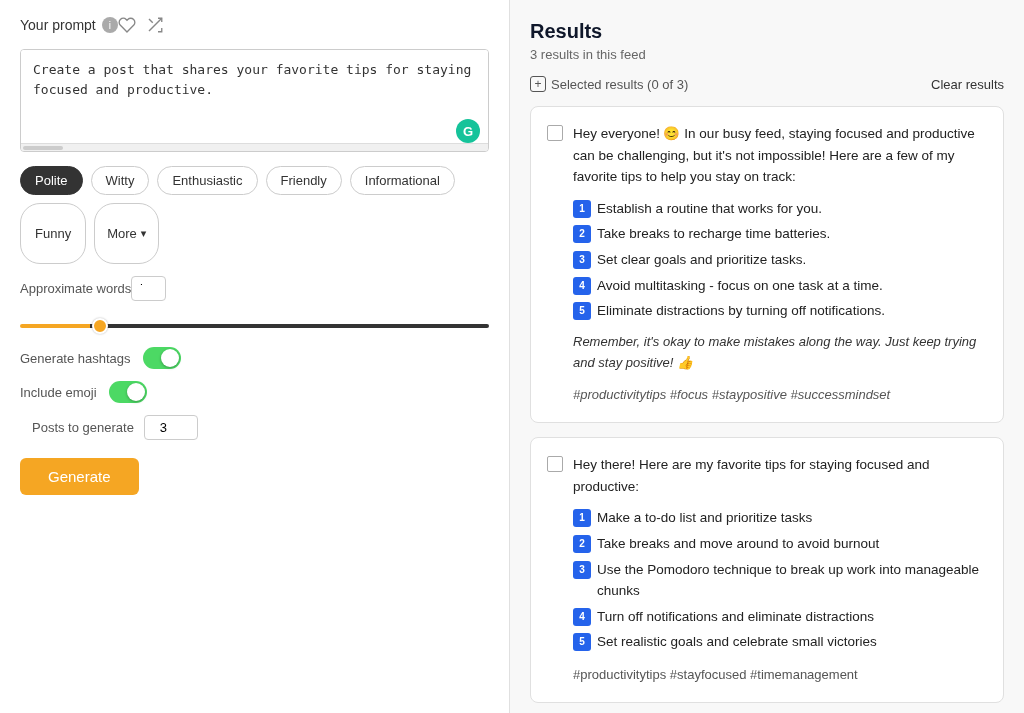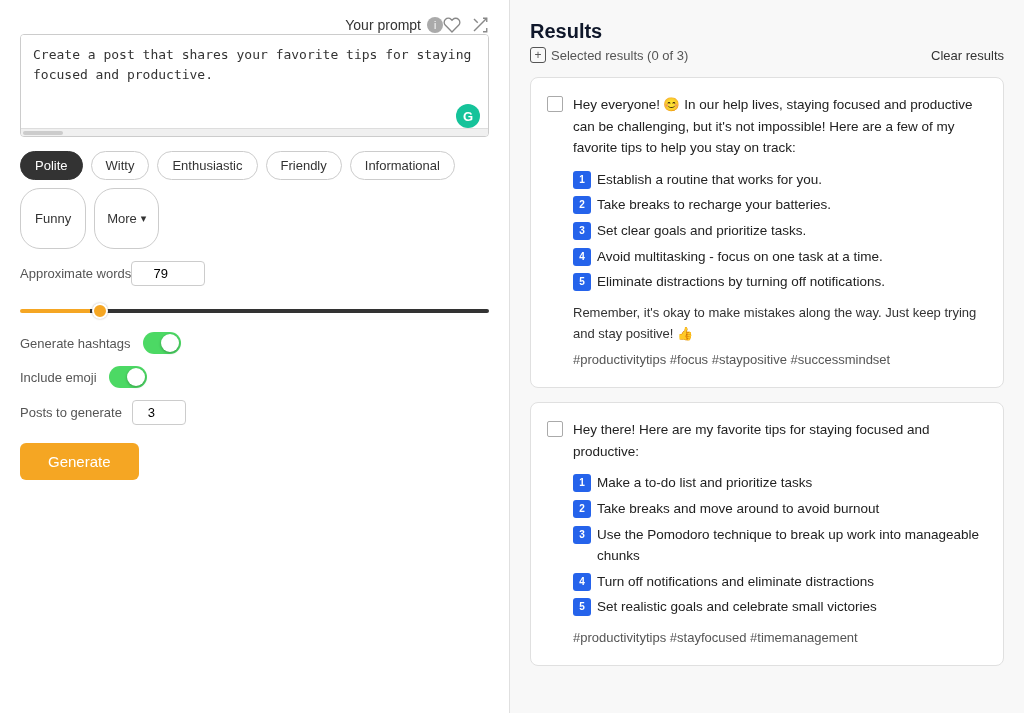--- a/index.html
+++ b/index.html
@@ -11,22 +11,22 @@
       background: #fff;
       padding: 16px 20px;
       border-right: 1px solid #e0e0e0;
       flex-shrink: 0;
       overflow-y: auto;
     }
 
     .prompt-header {
       display: flex;
       align-items: center;
-      justify-content: flex-end;
-      margin-bottom: 0;
+      justify-content: flex-start;
+      margin-bottom: 15px;
     }
 
     .prompt-title {
       display: flex;
       align-items: center;
       gap: 6px;
       font-size: 14px;
       font-weight: 500;
       color: #333;
     }
@@ -167,21 +167,21 @@
       margin-top: 12px;
     }
 
     .setting-label {
       font-size: 13px;
       color: #555;
       white-space: nowrap;
     }
 
     .words-input {
-      width: 74px;
+      width: 35px;
       padding: 4px 8px;
       border: 1px solid #ccc;
       border-radius: 4px;
       font-size: 13px;
       text-align: center;
     }
 
     .slider-wrapper {
       margin-bottom: 16px;
     }
@@ -240,20 +240,21 @@
       background: #fff;
       border-radius: 50%;
       box-shadow: 0 1px 3px rgba(0,0,0,0.3);
     }
 
     .posts-row {
       display: flex;
       align-items: center;
       gap: 10px;
       margin-bottom: 18px;
+      margin-left: 12px;
     }
 
     .posts-input {
       width: 54px;
       padding: 4px 8px;
       border: 1px solid #ccc;
       border-radius: 4px;
       font-size: 13px;
       text-align: center;
     }
@@ -386,26 +387,27 @@
       font-size: 10px;
       font-weight: bold;
       border-radius: 3px;
       flex-shrink: 0;
       margin-top: 2px;
     }
 
     .result-footer {
       font-size: 13px;
       color: #333;
+      font-style: italic;
     }
 
     .hashtags {
       color: #555;
       font-size: 13px;
-      margin-top: 6px;
+      margin-top: 12px;
     }
   </style>
 </head>
 <body>
 
 <div class="left-panel">
   <div class="prompt-header">
     <div class="prompt-title">
       <span>Your prompt</span>
       <span class="info-icon">i</span>
@@ -473,44 +475,45 @@
   <div class="posts-row">
     <span class="setting-label">Posts to generate</span>
     <input class="posts-input" type="number" value="3" style="">
   </div>
 
   <button class="generate-btn">Generate</button>
 </div>
 
 <div class="right-panel">
   <div class="results-title">Results</div>
+  <div class="results-count">3 results in this feed</div>
 
   <div class="results-toolbar">
     <div class="selected-label">
       <span class="plus-icon">+</span>
       <span>Selected results (0 of 3)</span>
     </div>
     <button class="clear-btn">Clear results</button>
   </div>
 
   <div class="result-card">
     <div class="result-card-inner">
       <div class="checkbox-col">
         <div class="result-checkbox"></div>
       </div>
       <div class="result-content">
-        <div class="result-intro">Hey everyone! 😊 In our help lives, staying focused and productive can be challenging, but it's not impossible! Here are a few of my favorite tips to help you stay on track:</div>
+        <div class="result-intro">Hey everyone! 😊 In our busy feed, staying focused and productive can be challenging, but it's not impossible! Here are a few of my favorite tips to help you stay on track:</div>
         <div class="numbered-list">
           <div class="numbered-item">
             <span class="num-badge">1</span>
             <span>Establish a routine that works for you.</span>
           </div>
           <div class="numbered-item">
             <span class="num-badge">2</span>
-            <span>Take breaks to recharge your batteries.</span>
+            <span>Take breaks to recharge time batteries.</span>
           </div>
           <div class="numbered-item">
             <span class="num-badge">3</span>
             <span>Set clear goals and prioritize tasks.</span>
           </div>
           <div class="numbered-item">
             <span class="num-badge">4</span>
             <span>Avoid multitasking - focus on one task at a time.</span>
           </div>
           <div class="numbered-item">

